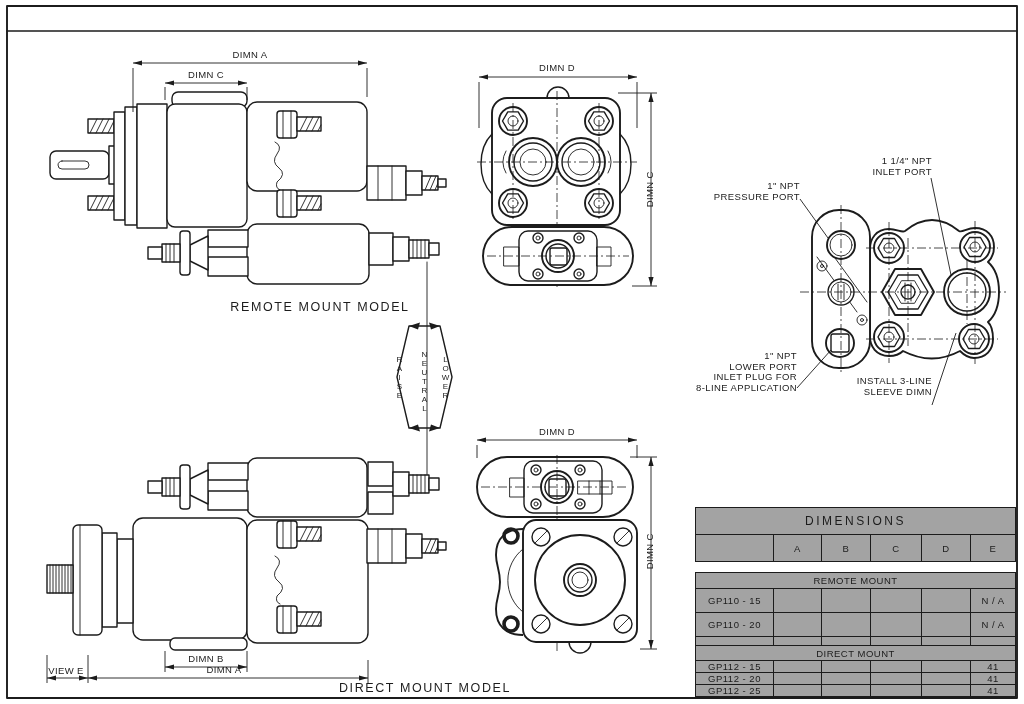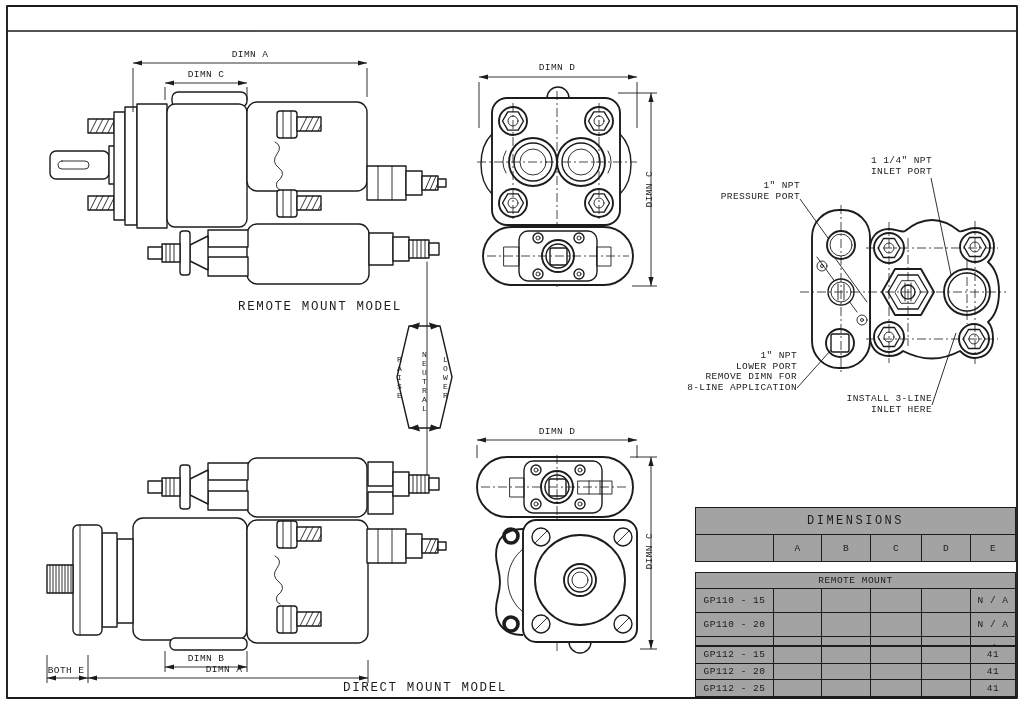--- a/index.html
+++ b/index.html
@@ -1,17 +1,17 @@
 <!DOCTYPE html>
 <html><head>
 <meta charset="utf-8">
 <style>
   html,body{margin:0;padding:0;background:#e8e8e8}
   #stage{position:relative;width:1024px;height:704px;background:#ffffff;
-         font-family:Liberation Mono, monospace;color:#1c1c1c;overflow:hidden}
+         font-family:Liberation Sans, sans-serif;color:#1c1c1c;overflow:hidden}
   #lineart{position:absolute;left:0;top:0}
   
   .o  {stroke:#1c1c1c;fill:none;stroke-width:1.4;stroke-linejoin:round;stroke-linecap:round}
   .ow {stroke:#1c1c1c;fill:#ffffff;stroke-width:1.4;stroke-linejoin:round}
   .thk{stroke-width:1.9}
   .t  {stroke-width:0.9}
   .d  {stroke:#1c1c1c;fill:none;stroke-width:0.8;stroke-dasharray:9 3 2 3}
   .dim{stroke:#1c1c1c;fill:none;stroke-width:0.9}
   .f  {fill:#1c1c1c;stroke:none}
   
@@ -368,26 +368,26 @@
 <div class="lbl vert" style="left:395px;top:355px">RAISE</div>
 <div class="lbl vert" style="left:420px;top:350px">NEUTRAL</div>
 <div class="lbl vert" style="left:441px;top:355px">LOWER</div>
 
 <div class="lbl ctr" style="left:507px;top:427px;width:100px">DIMN D</div>
 <div class="lbl ctr rot" style="left:610px;top:546px;width:80px">DIMN C</div>
 
 <div class="lbl ctr big" style="left:335px;top:682px;width:180px">DIRECT MOUNT MODEL</div>
 <div class="lbl ctr" style="left:166px;top:654px;width:80px">DIMN B</div>
 <div class="lbl ctr" style="left:174px;top:665px;width:100px">DIMN A</div>
-<div class="lbl ctr" style="left:40px;top:666px;width:52px">BOTH E</div>
+<div class="lbl ctr" style="left:40px;top:666px;width:52px">VIEW E</div>
 
 <div class="lbl rt" style="left:690px;top:181px;width:110px"><span>1" NPT</span><br><span>PRESSURE PORT</span></div>
 <div class="lbl rt" style="left:822px;top:156px;width:110px"><span>1 1/4" NPT</span><br><span>INLET PORT</span></div>
-<div class="lbl rt" style="left:677px;top:351px;width:120px"><span>1" NPT</span><br><span>LOWER PORT</span><br><span>REMOVE DIMN FOR</span><br><span>8-LINE APPLICATION</span></div>
-<div class="lbl rt" style="left:822px;top:394px;width:110px"><span>INSTALL 3-LINE</span><br><span>INLET HERE</span></div>
+<div class="lbl rt" style="left:677px;top:351px;width:120px"><span>1" NPT</span><br><span>LOWER PORT</span><br><span>INLET PLUG FOR</span><br><span>8-LINE APPLICATION</span></div>
+<div class="lbl rt" style="left:822px;top:376px;width:110px"><span>INSTALL 3-LINE</span><br><span>SLEEVE DIMN</span></div>
 
 
 <div class="tbox" style="left:695px;top:507px;width:321px;height:55px">
   <div class="ttitle" style="height:26px">DIMENSIONS</div>
   <div class="trow" style="flex:1">
     <div class="tc" style="width:77px"></div>
     <div class="tc" style="width:48px">A</div>
     <div class="tc" style="width:49px">B</div>
     <div class="tc" style="width:51px">C</div>
     <div class="tc" style="width:49px">D</div>
@@ -417,20 +417,21 @@
     <div class="tc" style="width:77px">GP110 - 25</div>
     <div class="tc" style="width:48px"></div>
     <div class="tc" style="width:49px"></div>
     <div class="tc" style="width:51px"></div>
     <div class="tc" style="width:49px"></div>
     <div class="tc" style="flex:1">N / A</div>
   </div>
 </div>
 
 <div class="tbox" style="left:695px;top:645px;width:321px;height:52px">
+  <div class="tsec" style="height:14px">DIRECT MOUNT</div>
   <div class="trow" style="flex:1">
     <div class="tc" style="width:77px">GP112 - 15</div>
     <div class="tc" style="width:48px"></div>
     <div class="tc" style="width:49px"></div>
     <div class="tc" style="width:51px"></div>
     <div class="tc" style="width:49px"></div>
     <div class="tc" style="flex:1">41</div>
   </div>
   <div class="trow" style="flex:1">
     <div class="tc" style="width:77px">GP112 - 20</div>

